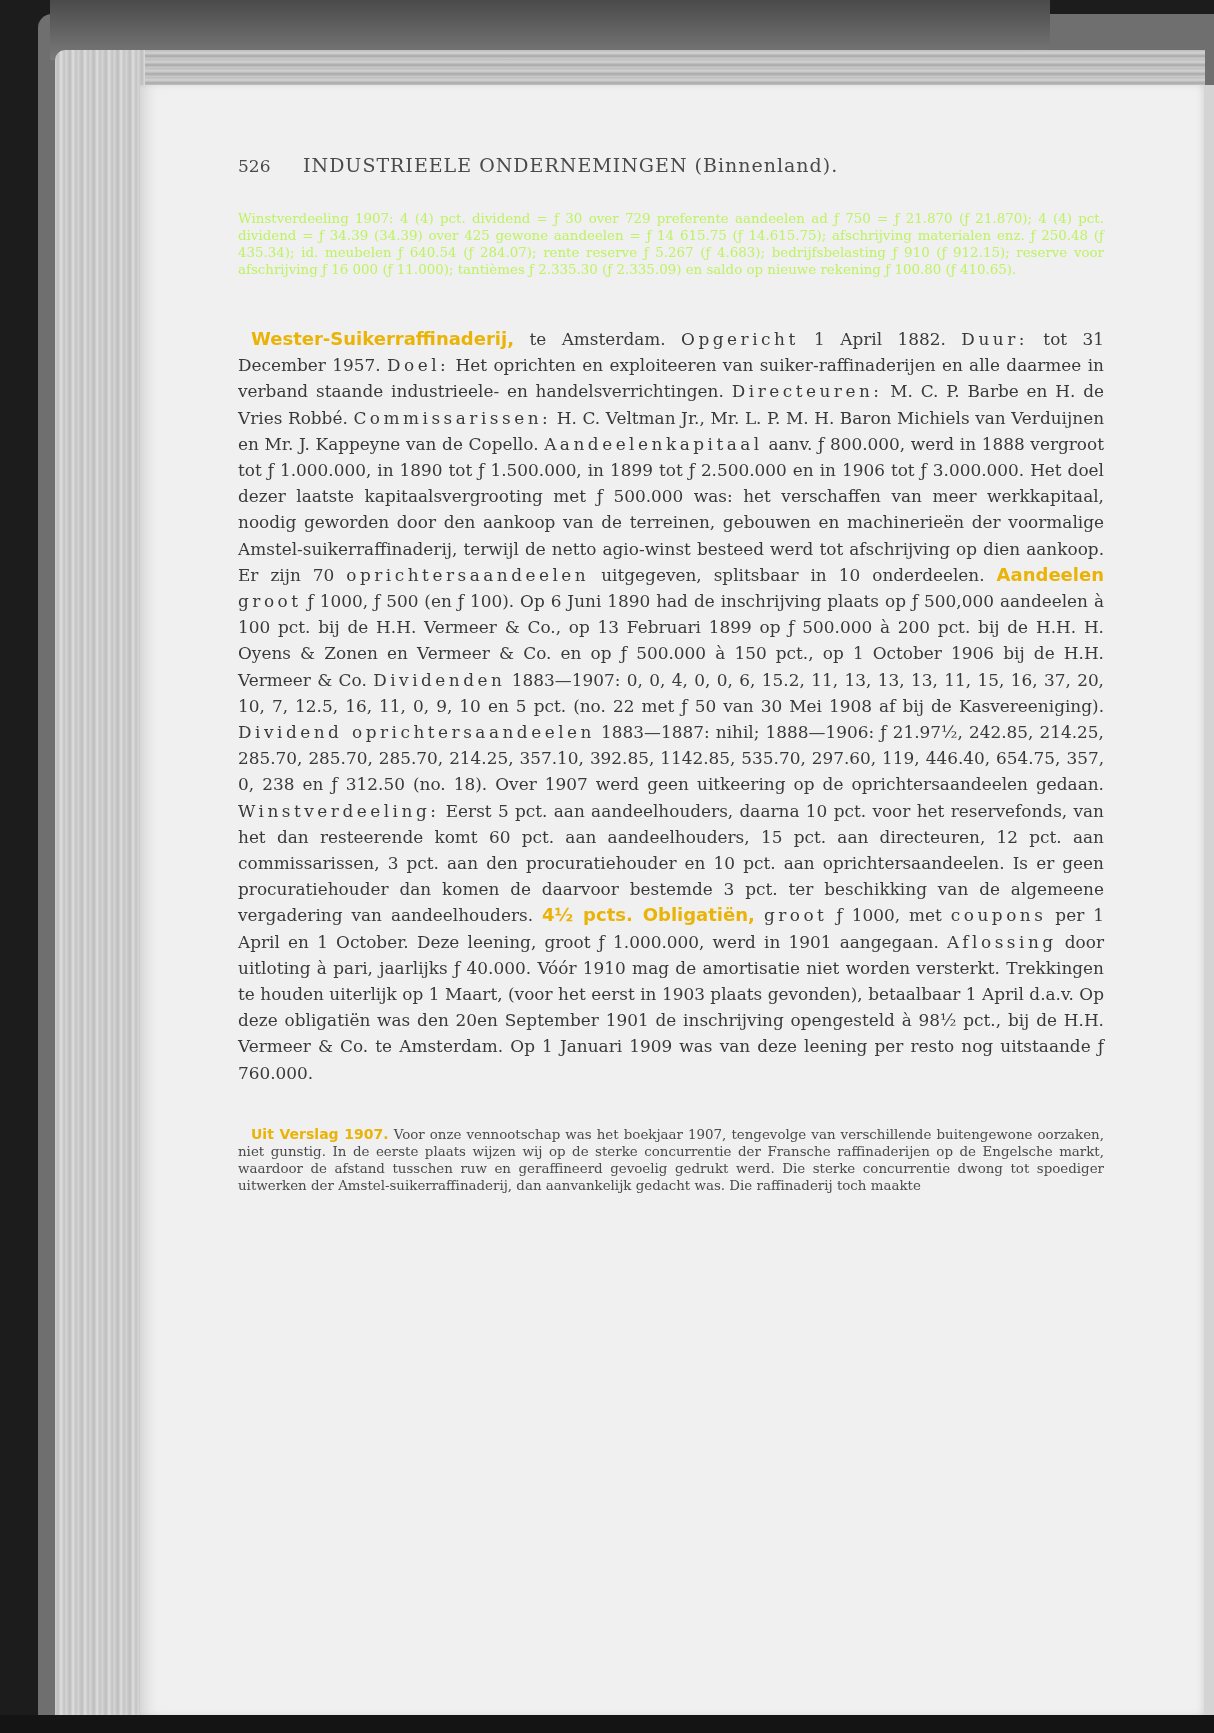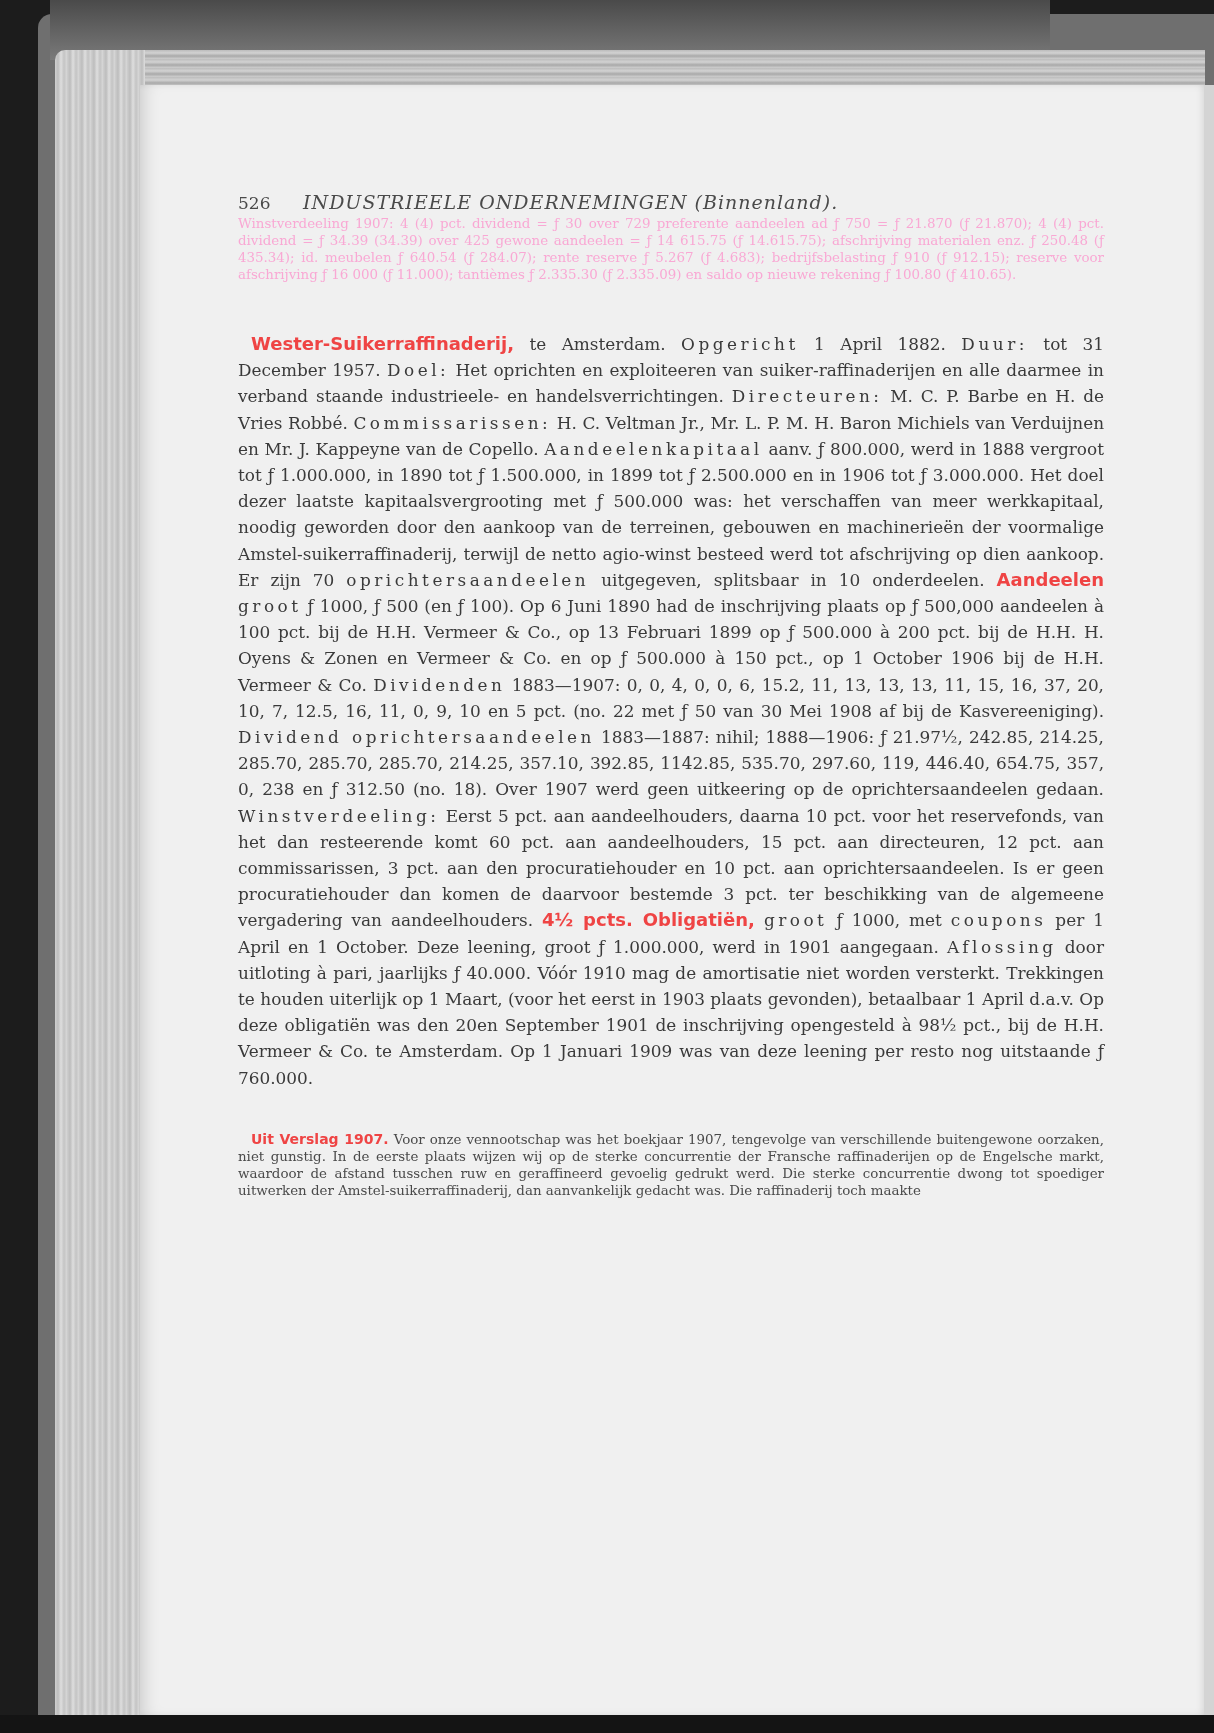--- a/index.html
+++ b/index.html
@@ -33,38 +33,38 @@
     box-shadow: inset 12px 0 18px -10px rgba(0,0,0,0.18), inset -6px 0 8px -4px rgba(0,0,0,0.15);
   }
   .page-right-edge {
     position: absolute; left: 1204px; top: 85px; width: 10px; height: 1630px;
     background: #d4d4d4;
   }
   .bottom-strip {
     position: absolute; left: 0; top: 1715px; width: 1214px; height: 18px; background: #141414;
   }
   .content {
-    position: absolute; left: 238px; top: 170px; width: 866px; color: #3a3a3a;
+    position: absolute; left: 238px; top: 154px; width: 866px; color: #3a3a3a;
   }
   .running-head {
     display: flex; align-items: baseline; font-size: 19px; color: #4a4a4a; height: 30px;
   }
   .running-head .pagenum { width: 65px; font-size: 17px; }
-  .running-head .title { font-style: italic; letter-spacing: 1px; margin-top: 21px; }
+  .running-head .title { letter-spacing: 1px; }
   .small {
-    font-size: 13.4px; line-height: 17px; text-align: justify; margin-top: 15px; color: #f9a8d4;
+    font-size: 13.4px; line-height: 17px; text-align: justify; margin-top: 26px; color: #bef264;
   }
   .main {
     font-size: 16.9px; line-height: 26.2px; text-align: justify; margin-top: 48px; text-indent: 13px;
   }
   .report {
     font-size: 13.4px; line-height: 17px; text-align: justify; margin-top: 40px; text-indent: 13px; color: #4a4a4a;
   }
   .bold-head {
-    font-family: "DejaVu Sans", "Liberation Sans", sans-serif; font-weight: bold; color: #ef4444;
+    font-family: "DejaVu Sans", "Liberation Sans", sans-serif; font-weight: bold; color: #eab308;
   }
   .main .bold-head { font-size: 18px; }
   .report .bold-head { font-size: 14px; }
   .sp { letter-spacing: 3.5px; }
 </style>
 </head>
 <body>
 
 <div class="book-block"></div>
 <div class="book-top-band"></div>

